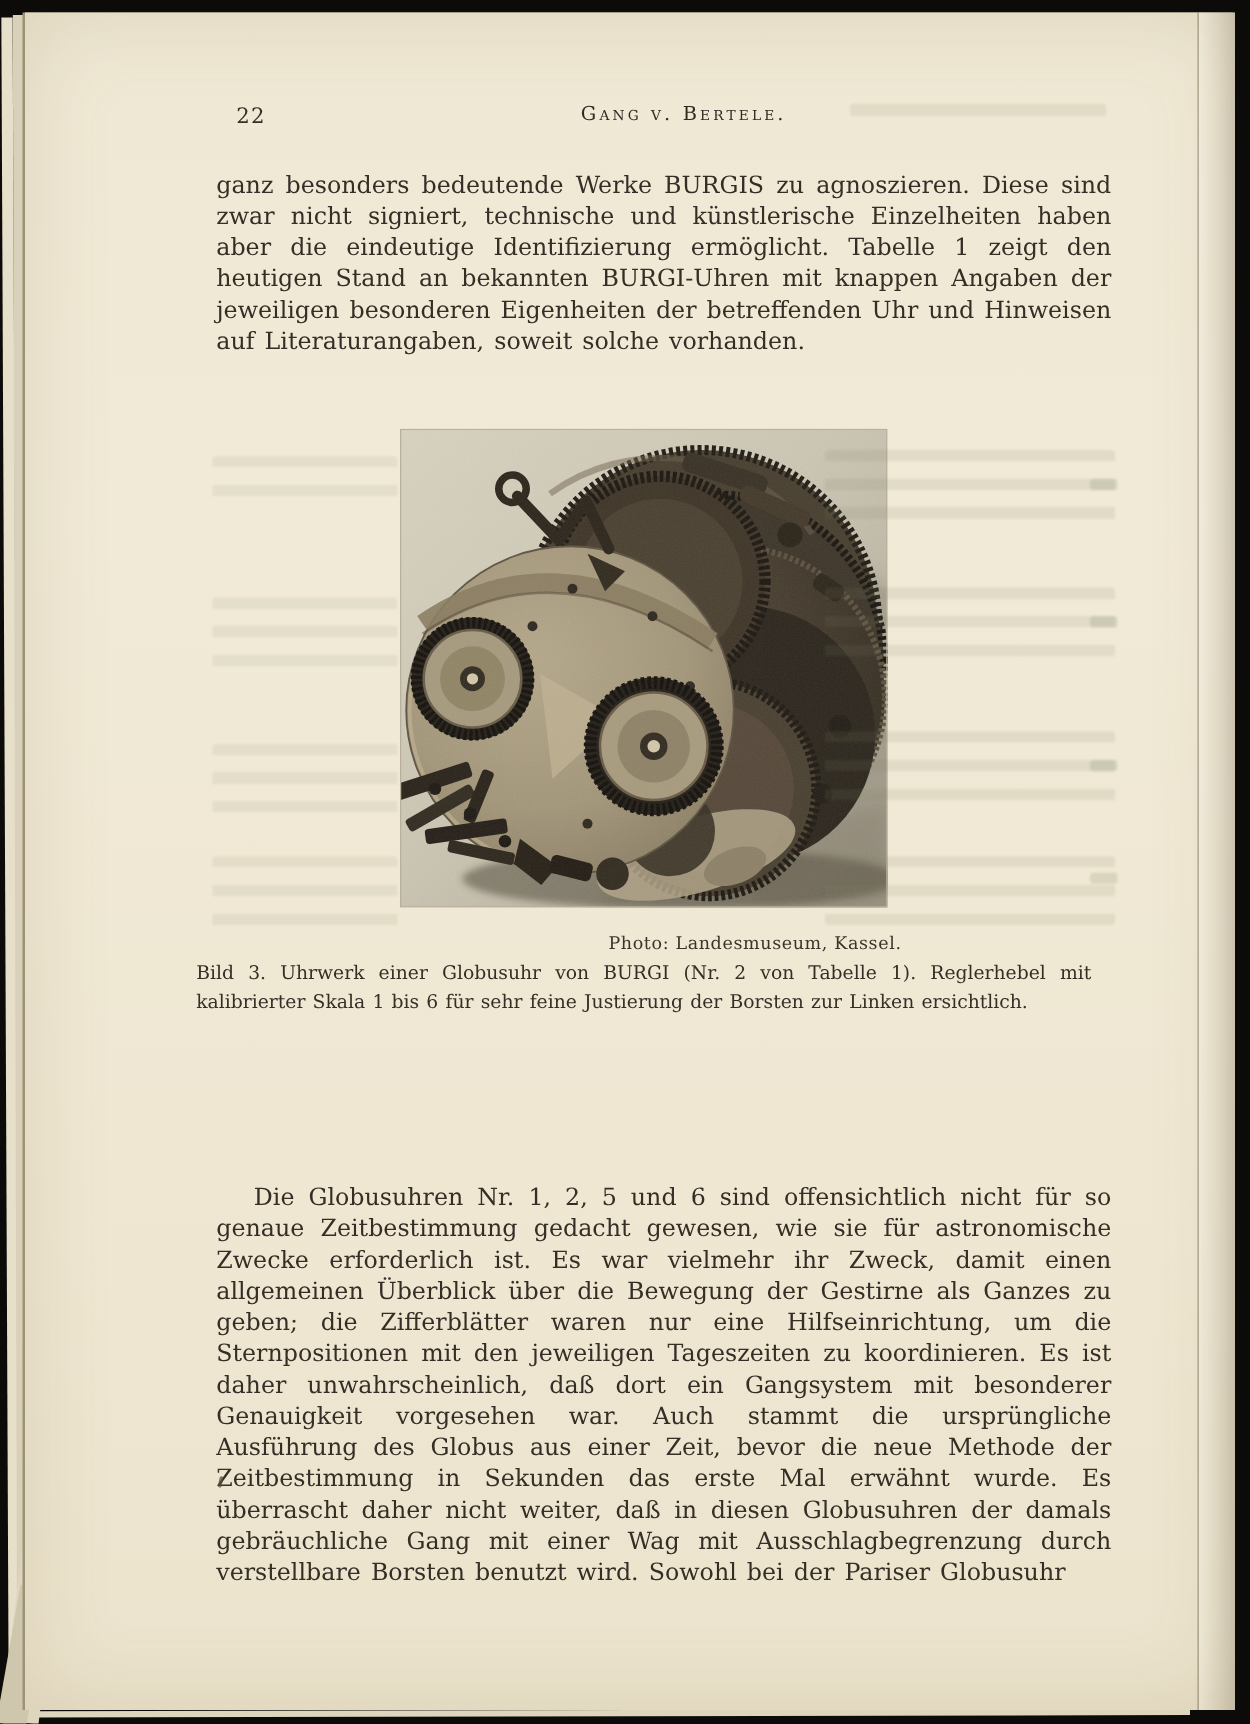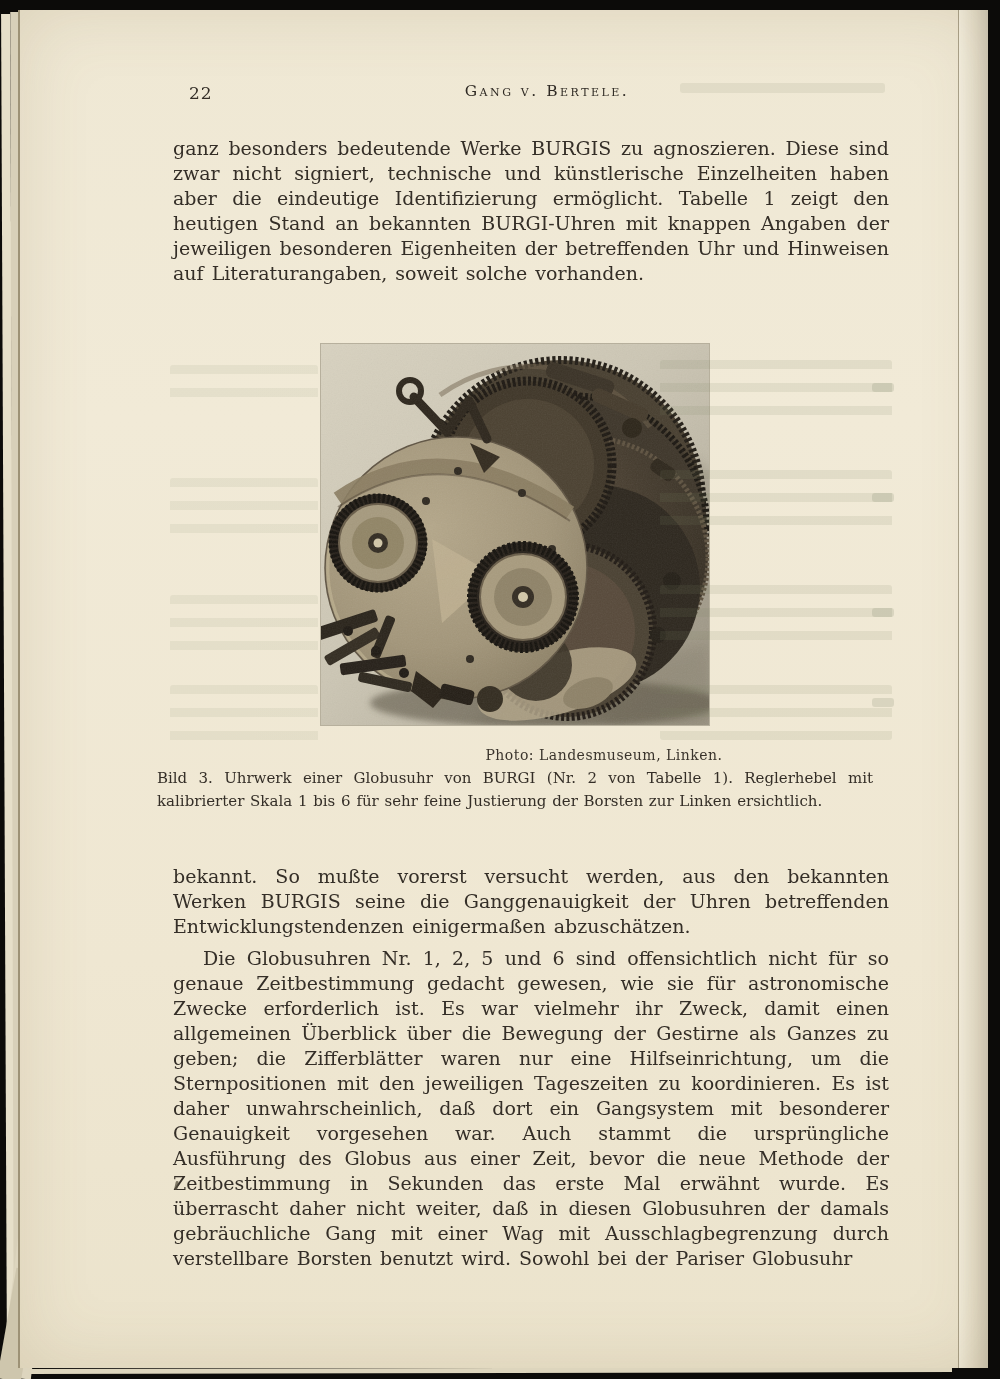--- a/index.html
+++ b/index.html
@@ -166,24 +166,23 @@
           <circle cx="84" cy="330" r="5" fill="#1f1a14"></circle>
           <rect x="120" y="344" width="34" height="15" rx="4" transform="rotate(14 137 351)" fill="#241e16"></rect>
           <circle cx="170" cy="356" r="13" fill="#332c20"></circle>
         </g>
 
         <rect width="390" height="383" filter="url(#grainF)" opacity="0.09"></rect>
         <rect x="0.5" y="0.5" width="389" height="382" fill="none" stroke="#b7b09d" stroke-width="1"></rect>
       </svg>
     </figure>
 
-    <div class="credit">Photo: Landesmuseum, Linken.</div>
+    <div class="credit">Photo: Landesmuseum, Kassel.</div>
     <p class="caption">Bild 3.  Uhrwerk einer Globusuhr von BURGI (Nr. 2 von Tabelle 1).  Reglerhebel mit kalibrierter Skala 1 bis 6 für sehr feine Justierung der Borsten zur Linken ersichtlich.</p>
 
-    <p class="tx body" style="top:838px">bekannt. So mußte vorerst versucht werden, aus den bekannten Werken BURGIS seine die Ganggenauigkeit der Uhren betreffenden Entwicklungstendenzen einigermaßen abzuschätzen.</p>
     <p class="tx body indent" style="top:920px">Die Globusuhren Nr. 1, 2, 5 und 6 sind offensichtlich nicht für so genaue Zeitbestimmung gedacht gewesen, wie sie für astronomische Zwecke erforderlich ist. Es war vielmehr ihr Zweck, damit einen allgemeinen Überblick über die Bewegung der Gestirne als Ganzes zu geben; die Zifferblätter waren nur eine Hilfseinrichtung, um die Sternpositionen mit den jeweiligen Tageszeiten zu koordinieren. Es ist daher unwahrscheinlich, daß dort ein Gangsystem mit besonderer Genauigkeit vorgesehen war. Auch stammt die ursprüngliche Ausführung des Globus aus einer Zeit, bevor die neue Methode der Zeitbestimmung in Sekunden das erste Mal erwähnt wurde. Es überrascht daher nicht weiter, daß in diesen Globusuhren der damals gebräuchliche Gang mit einer Wag mit Ausschlagbegrenzung durch verstellbare Borsten benutzt wird. Sowohl bei der Pariser Globusuhr</p>
 
     <div class="ghost gHead"></div>
     <div class="ghost gR" style="top:350px;height:62px"></div>
     <div class="ghost gR" style="top:460px;height:62px"></div>
     <div class="ghost gR" style="top:575px;height:62px"></div>
     <div class="ghost gR" style="top:675px;height:55px"></div>
     <div class="ghost gL" style="top:355px;height:40px"></div>
     <div class="ghost gL" style="top:468px;height:62px"></div>
     <div class="ghost gL" style="top:585px;height:62px"></div>

